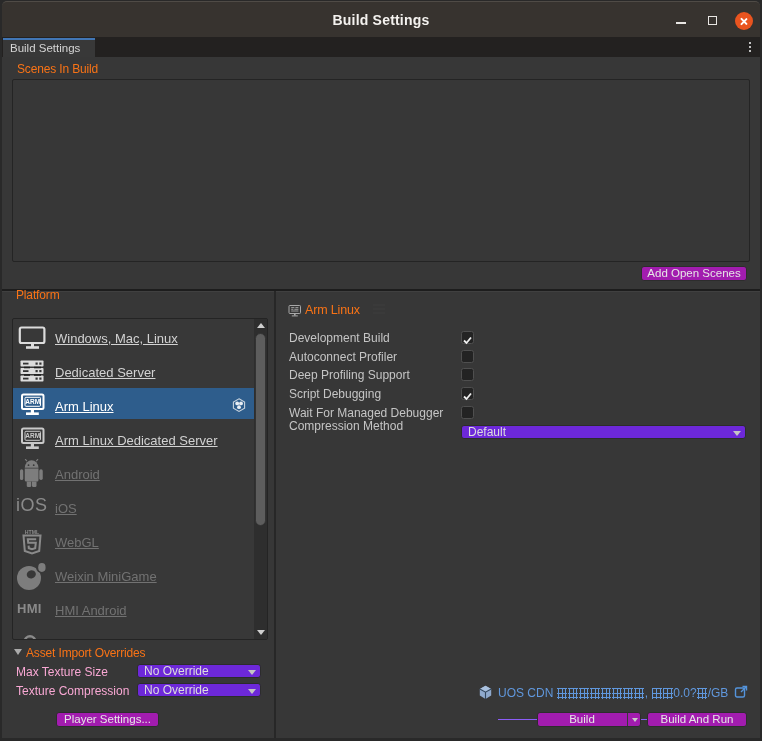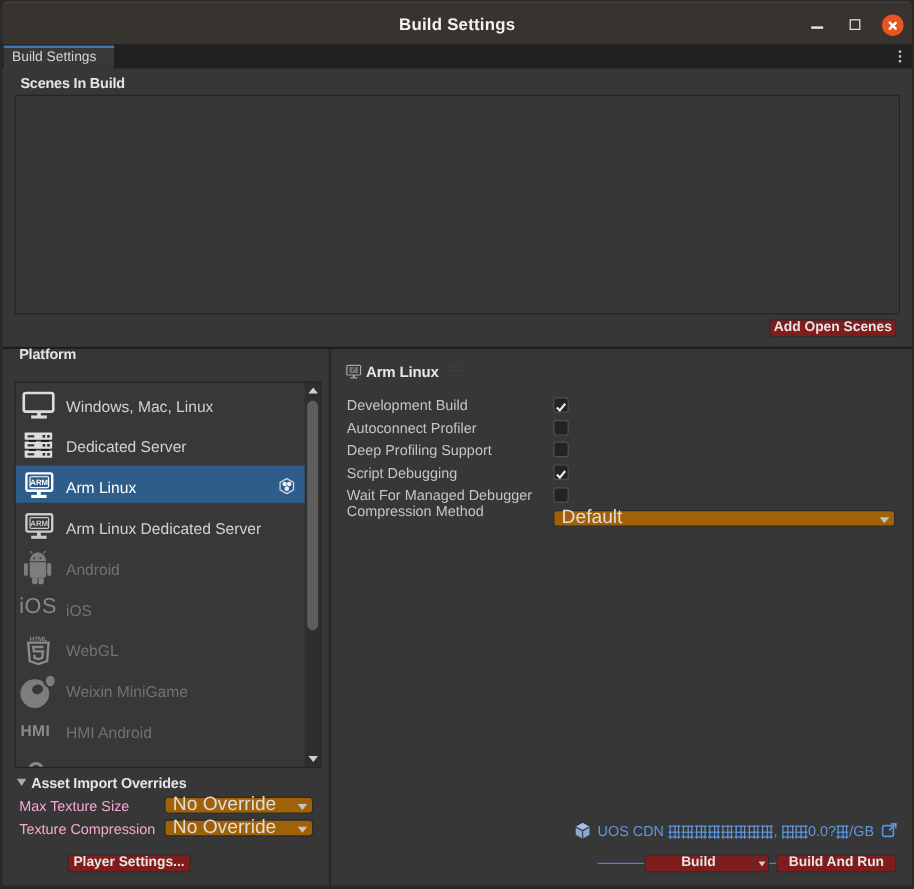--- a/index.html
+++ b/index.html
@@ -27,61 +27,61 @@
 #tab { position:absolute; left:1px; top:1px; width:92px; height:19px; background:#383838;
   border-top:2px solid #4176b5; color:#d4d4d4; font-size:11.5px; line-height:16px; padding-left:7px; }
 #tabdots { position:absolute; left:747px; top:5px; width:2px; height:11px; }
 #tabdots i, #tabdots i:before, #tabdots i:after { content:""; display:block; position:absolute;
   width:2px; height:2px; background:#c0c0c0; }
 #tabdots i:before { top:4px; } #tabdots i:after { top:8px; }
 
 
 #content { position:absolute; left:2px; top:57px; width:758px; height:681px; background:#373737; }
 
-.hdr { font-size:12px; font-weight:bold; color:#e5e5e5; letter-spacing:-0.15px; }
+.hdr { font-size:12px; font-weight:normal; color:#f97316; letter-spacing:-0.15px; }
 .lbl { font-size:12px; color:#f9a8d4; }
 
 
 #scenesHdr { left:17px; top:62px; }
 #scenesBox { left:12px; top:79px; width:738px; height:183px; background:#373737;
   border:1px solid #242424; border-radius:2px; }
 
 
-.btn { position:absolute; background:#7f1d1d; border:1px solid #2d2d2d; border-radius:3px;
-  color:#e6e6e6; font-size:11.5px; text-align:center;font-weight:bold; }
+.btn { position:absolute; background:#a21caf; border:1px solid #2d2d2d; border-radius:3px;
+  color:#e6e6e6; font-size:11.5px; text-align:center; }
 #addOpen { left:641px; top:266px; width:106px; height:15px; line-height:13px; }
 
 #sep-h { left:2px; top:289px; width:758px; height:3px; background:#1d1d1d; border-bottom:1px solid #404040; }
 #sep-v { left:274px; top:291px; width:2px; height:447px; background:#272727; }
 
 
 #platformHdr { left:16px; top:288px; }
 #platBox { left:12px; top:318px; width:256px; height:322px; border:1px solid #242424;
   background:#383838; border-radius:2px; overflow:hidden; }
 .prow { position:absolute; left:0; width:254px; height:34px; }
-.prow .ptxt { position:absolute; left:42px; top:10px; font-size:13px; color:#d2d2d2; }
+.prow .ptxt { position:absolute; left:42px; top:10px; font-size:13px; color:#d2d2d2;text-decoration:underline; }
 .prow.dim .ptxt { color:#727272; }
 .picon { position:absolute; left:5px; top:2px; width:28px; height:28px; }
 #selrow { position:absolute; left:0; top:69px; width:241px; height:31px; background:#2e5d8c; }
 
 
 #sbTrack { position:absolute; left:241px; top:0; width:13px; height:320px; background:#2e2e2e; }
 #sbThumb { position:absolute; left:0.5px; top:14px; width:11px; height:193px; background:#5d5d5d;
   border-radius:5.5px; border:1px solid #333333; }
 .sbArrow { position:absolute; left:2.5px; width:0; height:0; border-left:4px solid transparent;
   border-right:4px solid transparent; }
 #sbUp { top:4px; border-bottom:5px solid #cfcfcf; }
 #sbDown { bottom:4px; border-top:5px solid #cfcfcf; }
 
 
 #aioTri { left:14px; top:649px; width:0; height:0; border-left:4.5px solid transparent;
   border-right:4.5px solid transparent; border-top:6px solid #ababab; }
 #aioHdr { left:26px; top:646px; }
-.ddl { position:absolute; background:#a16207; border:1px solid #2c2c2c; border-radius:3px;
-  color:#dddddd; font-size:16px; line-height:12px; padding-left:6px; }
+.ddl { position:absolute; background:#6d28d9; border:1px solid #2c2c2c; border-radius:3px;
+  color:#dddddd; font-size:12px; line-height:12px; padding-left:6px; }
 .ddl .arr { position:absolute; right:4px; top:4.5px; width:0; height:0;
   border-left:4.5px solid transparent; border-right:4.5px solid transparent; border-top:5px solid #c4c4c4; }
 #dd1 { left:137px; top:664px; width:124px; height:14px; }
 #dd2 { left:137px; top:683px; width:124px; height:14px; }
 #lblMax { left:16px; top:665px; }
 #lblTex { left:16px; top:684px; }
 #playerBtn { left:16px; top:712px; width:103px; height:15px; line-height:13px;margin-left:40px; }
 
 
 #armHdrIcon { left:288px; top:303px; }

